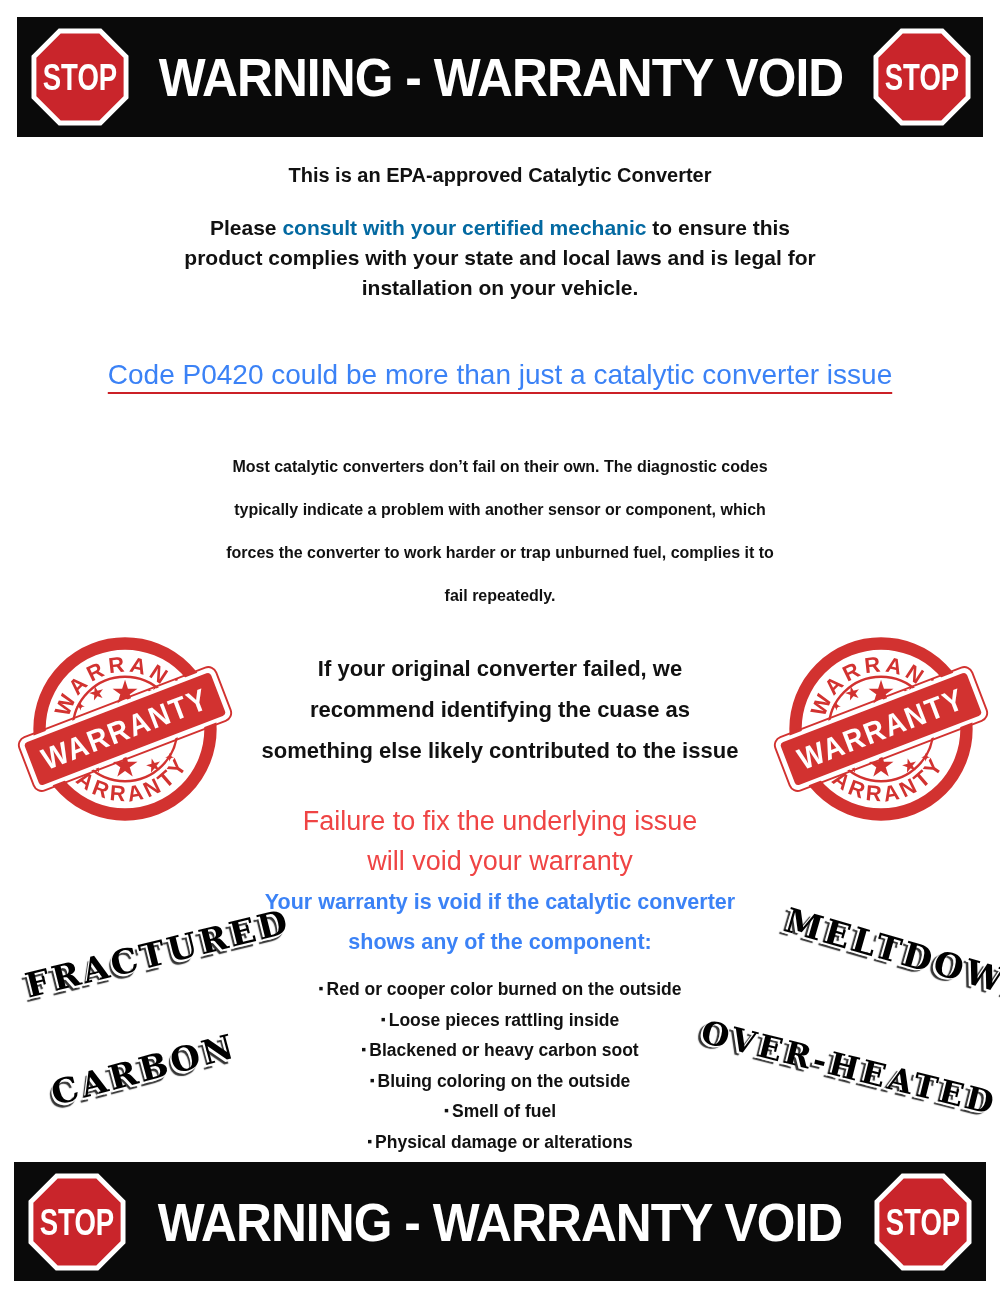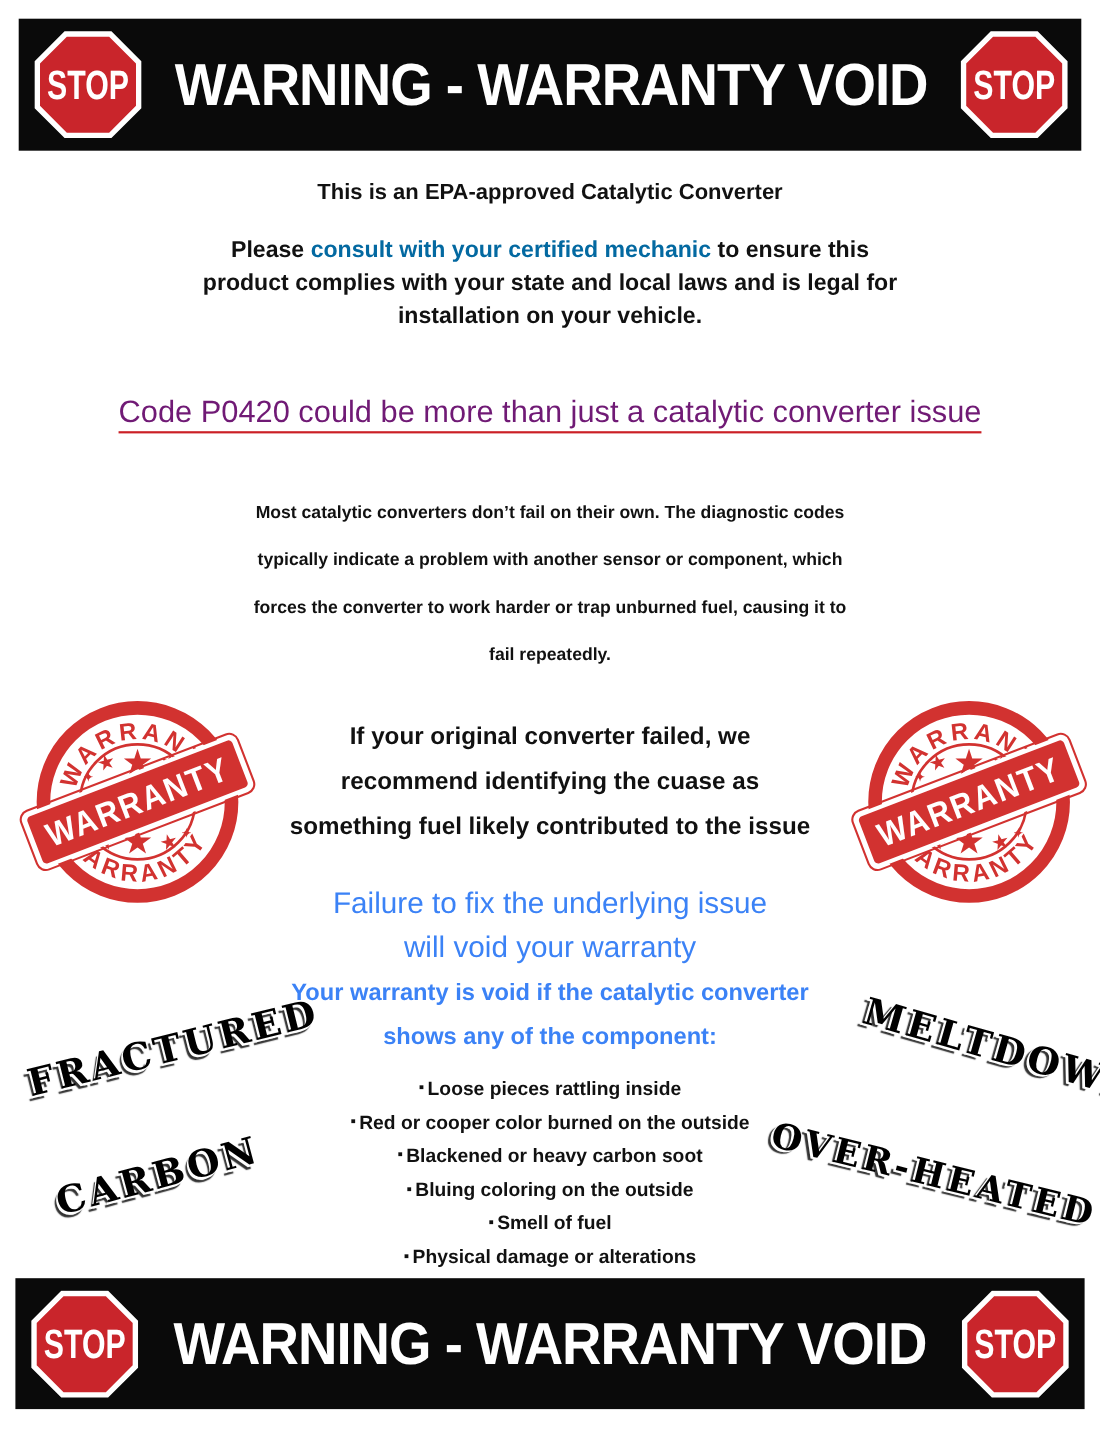--- a/index.html
+++ b/index.html
@@ -22,27 +22,27 @@
   }
   .stop-sign { width:98px; height:98px; flex:0 0 auto; }
   .stop-sign text { font-family:"Liberation Sans", sans-serif; }
 
   
   .cblock { position:absolute; left:0; width:100%; text-align:center; }
   .epa-line   { top:164px; font-size:20px; font-weight:bold; }
   .consult    { top:213px; font-size:21px; font-weight:bold; line-height:30px; }
   .consult .red { color:#0369a1; }
   .code-heading {
-    top:359px; font-size:28px; font-weight:normal; color:#701a75;
+    top:359px; font-size:28px; font-weight:normal; color:#3b82f6;
     text-decoration:underline; text-decoration-color:#cb2026;
     text-decoration-thickness:2px; text-underline-offset:8px;
   }
   .diagnostic { top:445px; font-size:16px; font-weight:bold; line-height:43px; }
   .recommend  { top:648px; font-size:22px; font-weight:bold; line-height:41px; }
-  .failure    { top:801px; font-size:27px; font-weight:normal; line-height:40px; color:#3b82f6; }
+  .failure    { top:801px; font-size:27px; font-weight:normal; line-height:40px; color:#ef4444; }
   .void-heading { top:882px; font-size:21.5px; font-weight:bold; line-height:40px; color:#3b82f6; }
   .void-list  { top:975px; font-size:17.5px; font-weight:bold; line-height:29.5px; }
   .void-list .item::before { content:"▪"; font-size:14px; padding-right:3px; position:relative; top:-2px; }
 
   
   .stamp { position:absolute; width:190px; height:190px; overflow:visible; }
   .stamp.left  { left:30px;  top:634px; }
   .stamp.right { left:786px; top:634px; }
   .stamp text { font-family:"Liberation Sans", sans-serif; font-weight:bold; }
 
@@ -81,21 +81,21 @@
     <div><span>Please </span><span class="red">consult with your certified mechanic</span><span> to ensure this</span></div>
     <div>product complies with your state and local laws and is legal for</div>
     <div>installation on your vehicle.</div>
   </div>
 
   <div class="cblock code-heading">Code P0420 could be more than just a catalytic converter issue</div>
 
   <div class="cblock diagnostic">
     <div>Most catalytic converters don’t fail on their own. The diagnostic codes</div>
     <div>typically indicate a problem with another sensor or component, which</div>
-    <div>forces the converter to work harder or trap unburned fuel, causing it to</div>
+    <div>forces the converter to work harder or trap unburned fuel, complies it to</div>
     <div>fail repeatedly.</div>
   </div>
 
   <svg class="stamp left" viewBox="-100 -100 200 200" aria-hidden="true">
     <defs>
       <path id="arcTopL" d="M -60 0 A 60 60 0 0 1 60 0"></path>
       <path id="arcBotL" d="M -76 0 A 76 76 0 0 0 76 0"></path>
     </defs>
     <circle r="90" fill="none" stroke="#d23230" stroke-width="13"></circle>
     <circle r="55" fill="none" stroke="#d23230" stroke-width="2.5"></circle>
@@ -156,36 +156,36 @@
     <g transform="rotate(-21)">
       <rect x="-111" y="-30" width="222" height="60" rx="9" fill="none" stroke="#d23230" stroke-width="2"></rect>
       <rect x="-107" y="-26" width="214" height="52" rx="6" fill="#d23230" stroke="#ffffff" stroke-width="4"></rect>
       <text x="0" y="11" text-anchor="middle" font-size="32" fill="#ffffff" letter-spacing="2" textLength="185" lengthAdjust="spacingAndGlyphs">WARRANTY</text>
     </g>
   </svg>
 
   <div class="cblock recommend">
     <div>If your original converter failed, we</div>
     <div>recommend identifying the cuase as</div>
-    <div>something fuel likely contributed to the issue</div>
+    <div>something else likely contributed to the issue</div>
   </div>
 
   <div class="cblock failure">
     <div>Failure to fix the underlying issue</div>
     <div>will void your warranty</div>
   </div>
 
   <div class="cblock void-heading">
     <div>Your warranty is void if the catalytic converter</div>
     <div>shows any of the component:</div>
   </div>
 
   <div class="cblock void-list">
+    <div class="item">Red or cooper color burned on the outside</div>
     <div class="item">Loose pieces rattling inside</div>
-    <div class="item">Red or cooper color burned on the outside</div>
     <div class="item">Blackened or heavy carbon soot</div>
     <div class="item">Bluing coloring on the outside</div>
     <div class="item">Smell of fuel</div>
     <div class="item">Physical damage or alterations</div>
   </div>
 
   <div class="deco deco-fractured">FRACTURED</div>
   <div class="deco deco-carbon">CARBON</div>
   <div class="deco deco-meltdown">MELTDOWN</div>
   <div class="deco deco-overheated">OVER-HEATED</div>

